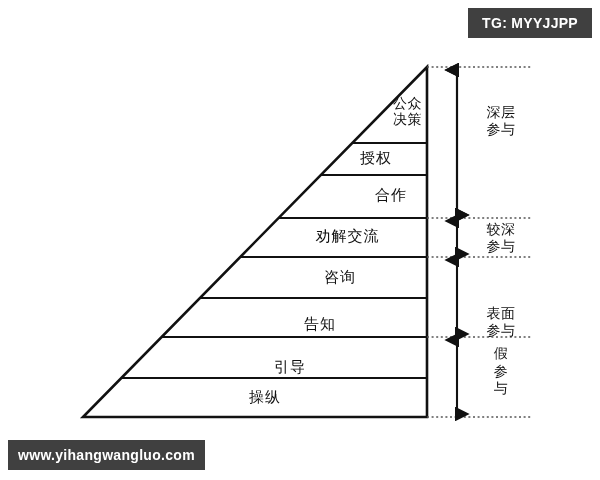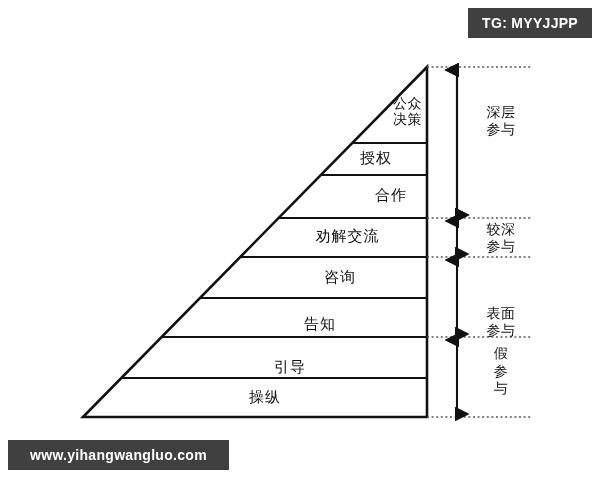--- a/index.html
+++ b/index.html
@@ -33,21 +33,21 @@
     right: 8px;
     top: 8px;
     height: 30px;
     padding: 0 14px;
     font-size: 14px;
   }
   #badge-site {
     left: 8px;
     bottom: 10px;
     height: 30px;
-    padding: 0 22px;
+    padding: 0 10px;
     font-size: 14px;
   }
 
   
   #diagram {
     position: absolute;
     left: 0;
     top: 0;
     width: 600px;
     height: 480px;

